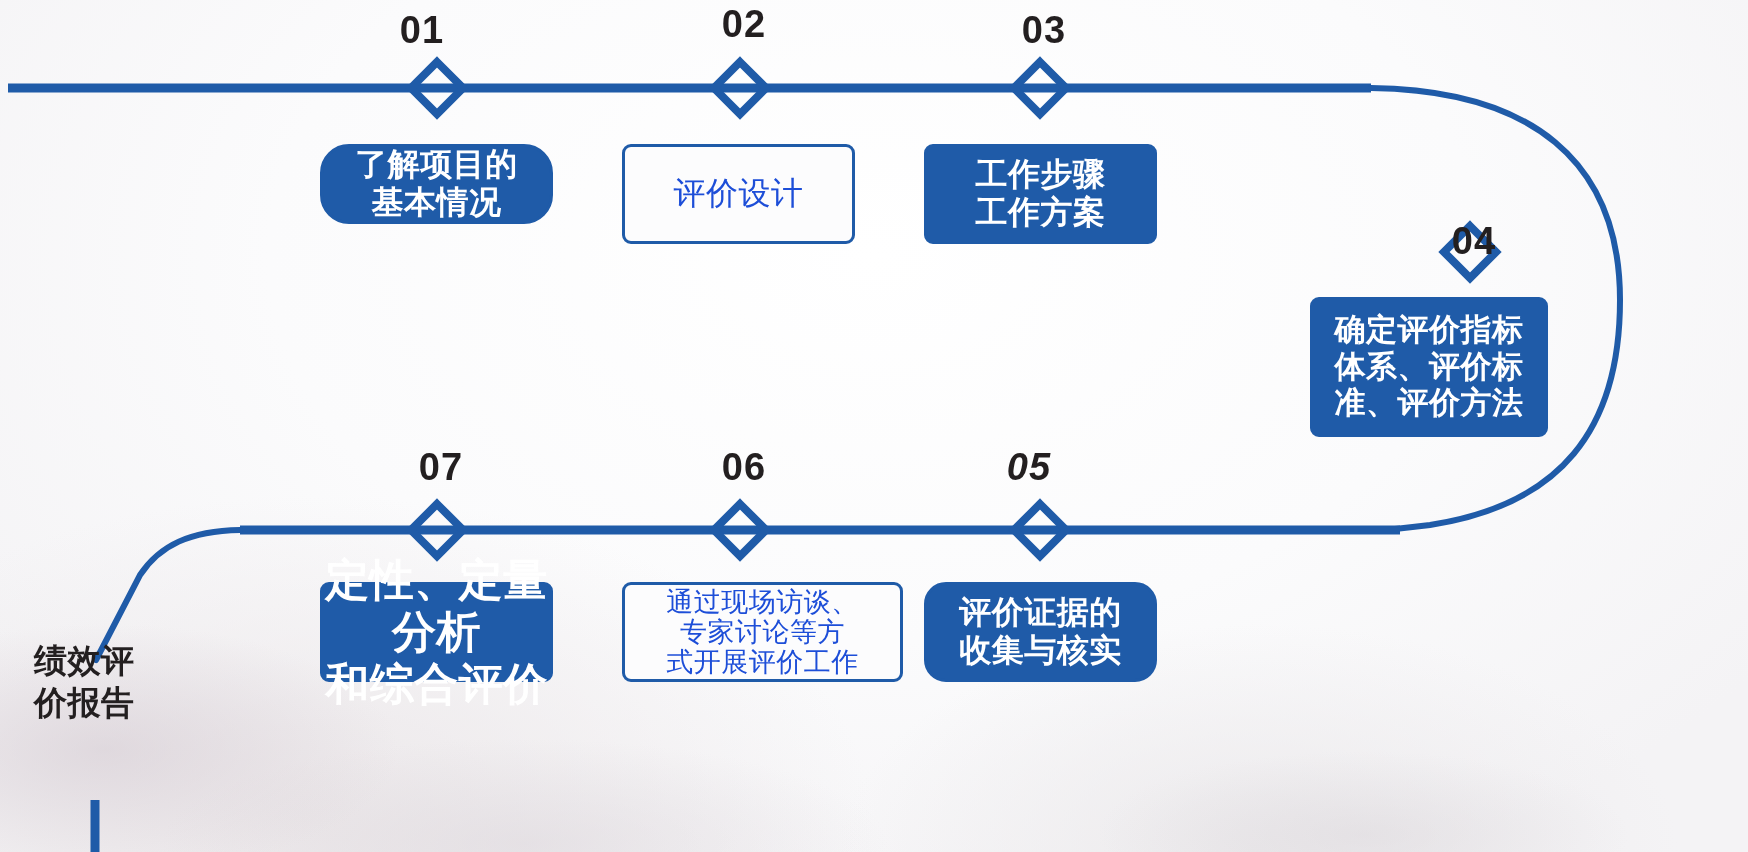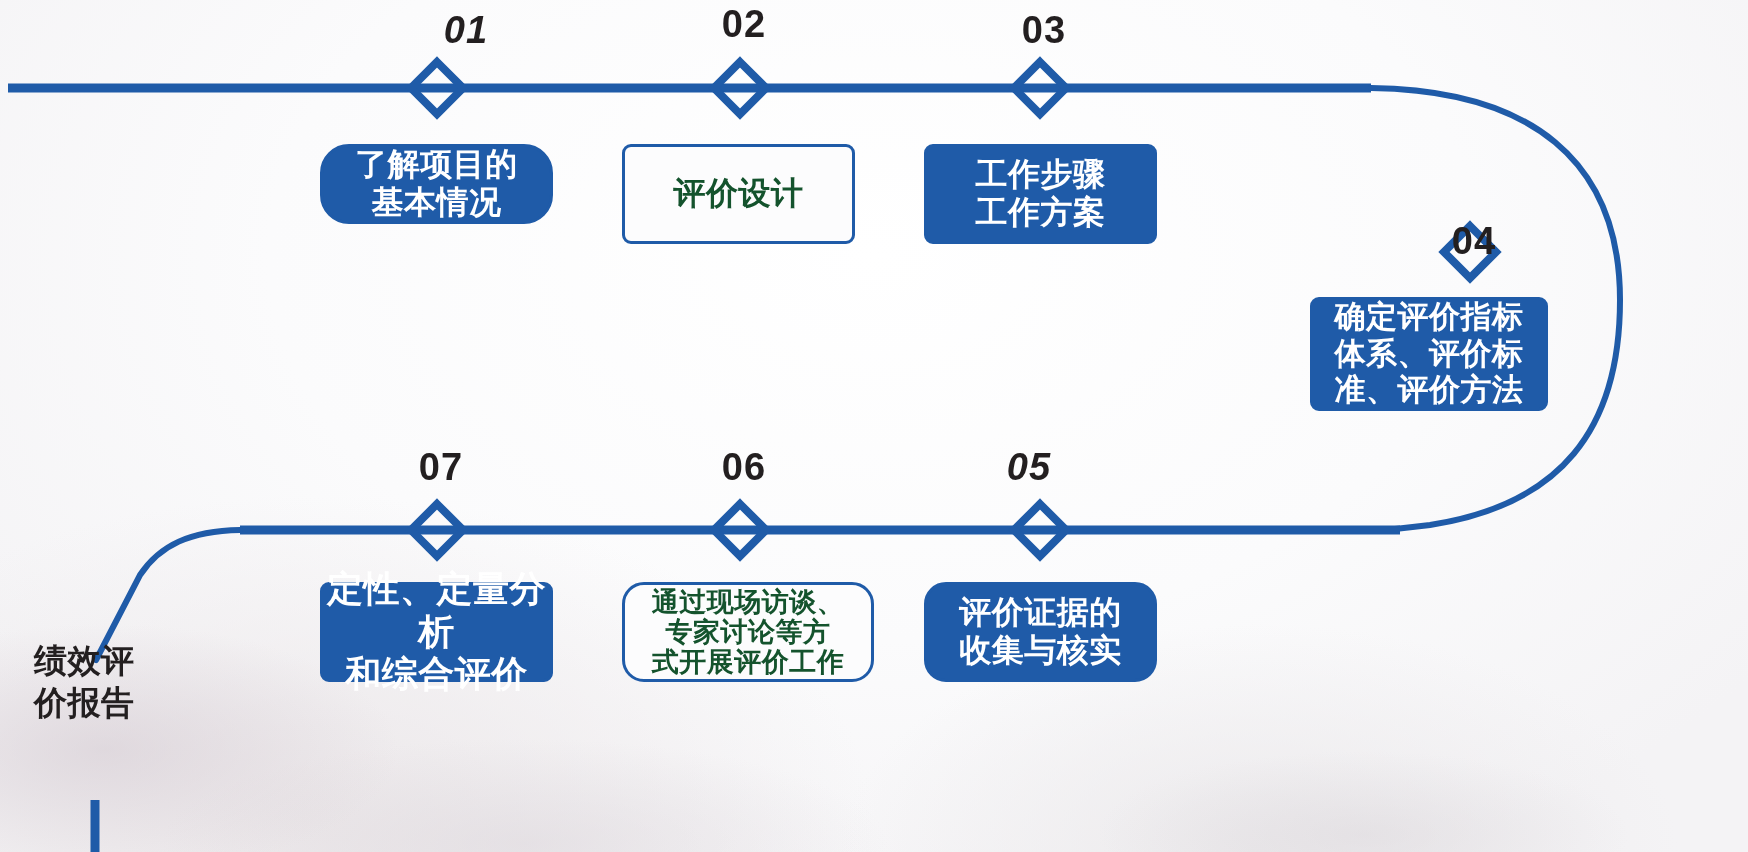--- a/index.html
+++ b/index.html
@@ -72,23 +72,23 @@
     letter-spacing: .5px;
     font-weight: 700;
   }
   .step-box.filled {
     background: #1F5BA8;
     color: #ffffff;
     border: 3px solid #1F5BA8;
   }
   .step-box.outline {
     background: #fcfcfd;
-    color: #14532d;
+    color: #1d4ed8;
     border: 3px solid #1F5BA8;
-    font-weight: 700;
+    font-weight: 400;
   }
 </style>
 </head>
 <body>
 
 <div id="stage">
   <div class="wash"></div>
 
   <svg class="lines" viewBox="0 0 1748 852">
 
@@ -109,42 +109,42 @@
     <path d="M 1470 226 L 1496 252 L 1470 278 L 1444 252 Z" fill="none" stroke="#1F5BA8" stroke-width="8"></path>
 
     <path d="M 1040 504 L 1066 530 L 1040 556 L 1014 530 Z" fill="none" stroke="#1F5BA8" stroke-width="8"></path>
     <path d="M 740 504 L 766 530 L 740 556 L 714 530 Z" fill="none" stroke="#1F5BA8" stroke-width="8"></path>
     <path d="M 437 504 L 463 530 L 437 556 L 411 530 Z" fill="none" stroke="#1F5BA8" stroke-width="8"></path>
   </svg>
 
   <div class="side-label" id="label-bottom">绩效评
 价报告</div>
 
-  <div class="step-num" style="left:466px; top:9px;font-style:italic;">01</div>
+  <div class="step-num" style="left:422px; top:9px;">01</div>
   <div class="step-num" style="left:744px; top:3px;text-align:right;">02</div>
   <div class="step-num" style="left:1044px; top:9px;">03</div>
   <div class="step-num" style="left:1474px; top:172px;margin-top:48px;">04</div>
   <div class="step-num" style="left:1029px; top:446px;font-style:italic;">05</div>
   <div class="step-num" style="left:744px; top:446px;">06</div>
   <div class="step-num" style="left:441px; top:446px;">07</div>
 
   <div class="step-box filled" style="left:320px; top:144px; width:233px; height:80px; font-size:32px;border-radius:29px;">了解项目的
 基本情况</div>
 
   <div class="step-box outline" style="left:622px; top:144px; width:233px; height:100px; font-size:32px;">评价设计</div>
 
   <div class="step-box filled" style="left:924px; top:144px; width:233px; height:100px; font-size:32px;">工作步骤
 工作方案</div>
 
-  <div class="step-box filled" style="left:1310px; top:297px; width:238px; height:114px; font-size:31px;">确定评价指标
+  <div class="step-box filled" style="left:1310px; top:297px; width:238px; height:140px; font-size:31px;">确定评价指标
 体系、评价标
 准、评价方法</div>
 
   <div class="step-box filled" style="left:924px; top:582px; width:233px; height:100px; font-size:32px;border-radius:22px;">评价证据的
 收集与核实</div>
 
-  <div class="step-box outline" style="left:622px; top:582px; width:252px; height:100px; font-size:27px; line-height:1.12;border-radius:22px;">通过现场访谈、
+  <div class="step-box outline" style="left:622px; top:582px; width:281px; height:100px; font-size:27px; line-height:1.12;">通过现场访谈、
 专家讨论等方
 式开展评价工作</div>
 
-  <div class="step-box filled" style="left:320px; top:582px; width:233px; height:100px; font-size:36px;">定性、定量分析
+  <div class="step-box filled" style="left:320px; top:582px; width:233px; height:100px; font-size:44px;">定性、定量分析
 和综合评价</div>
 </div>
 
 </body></html>

